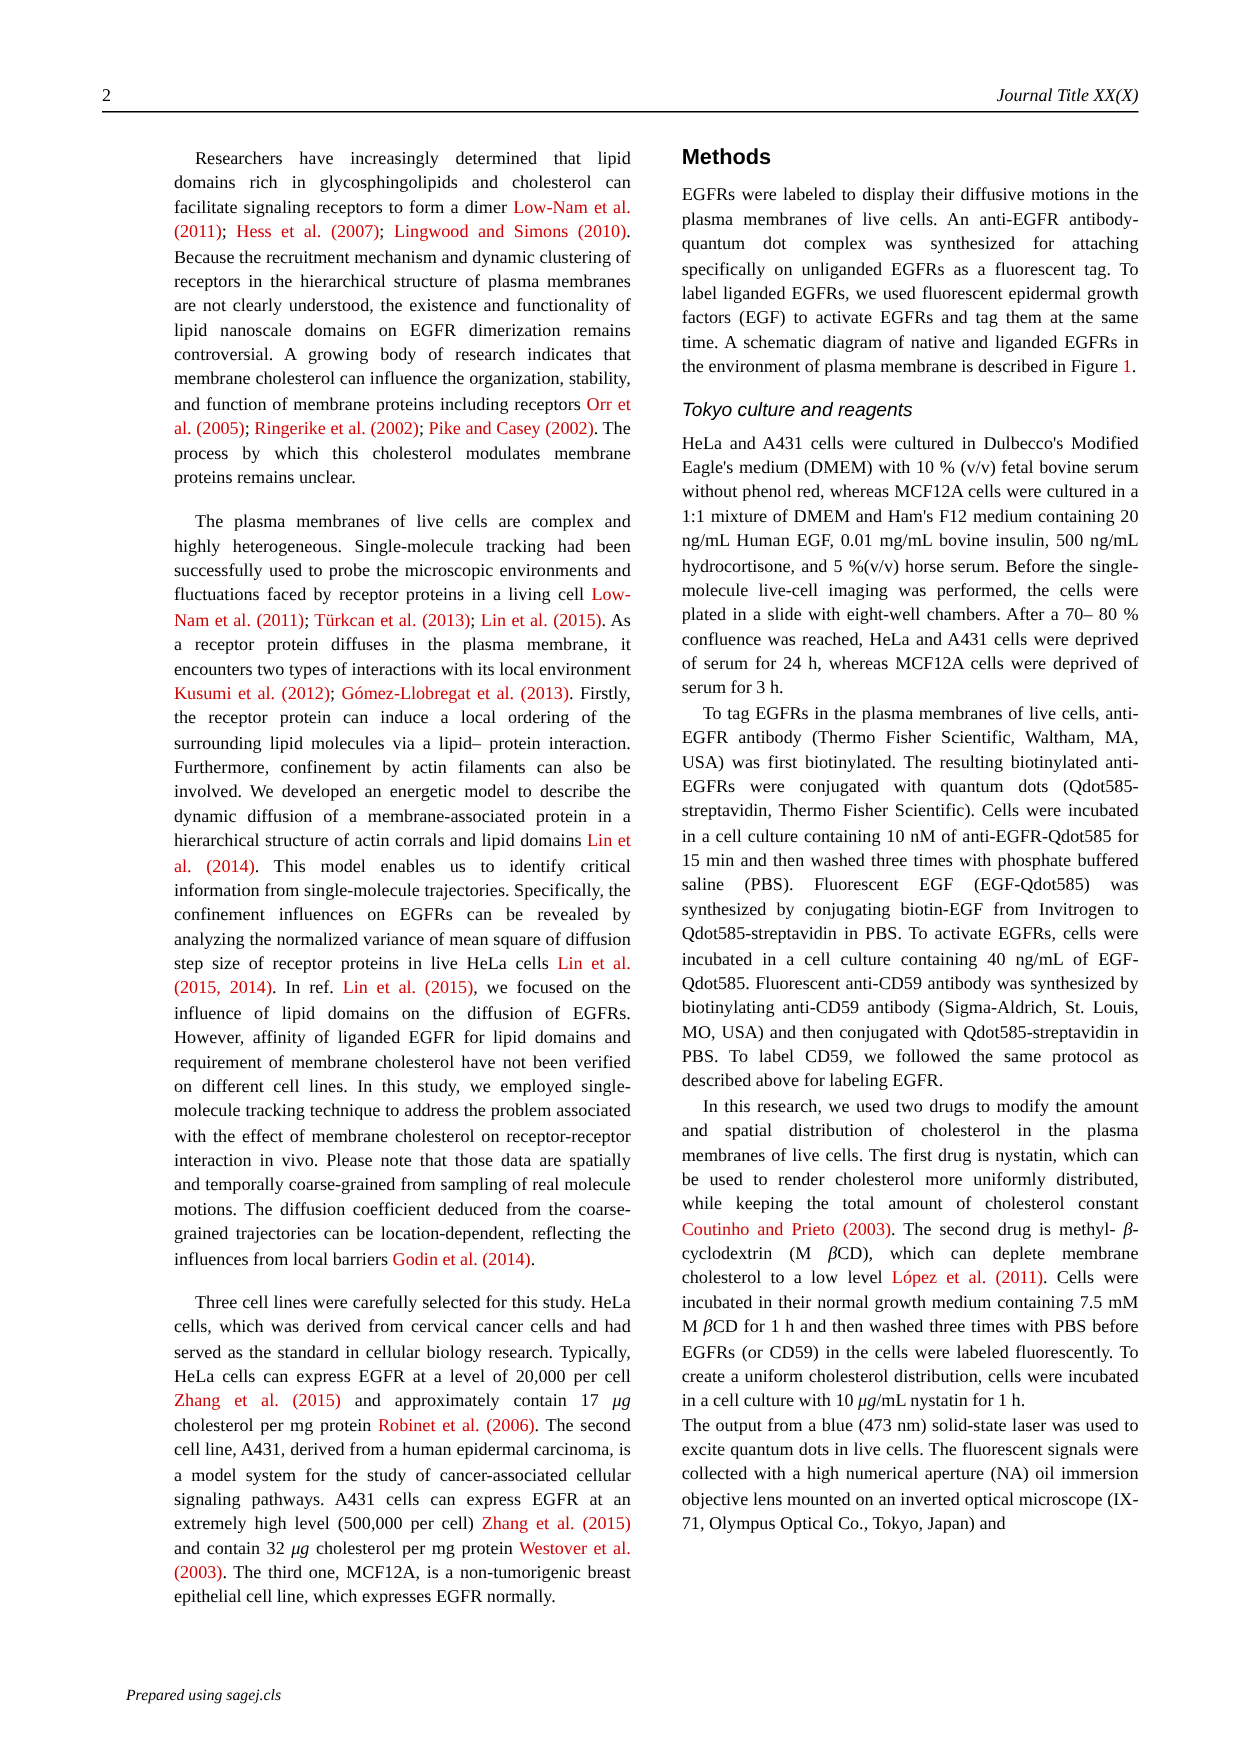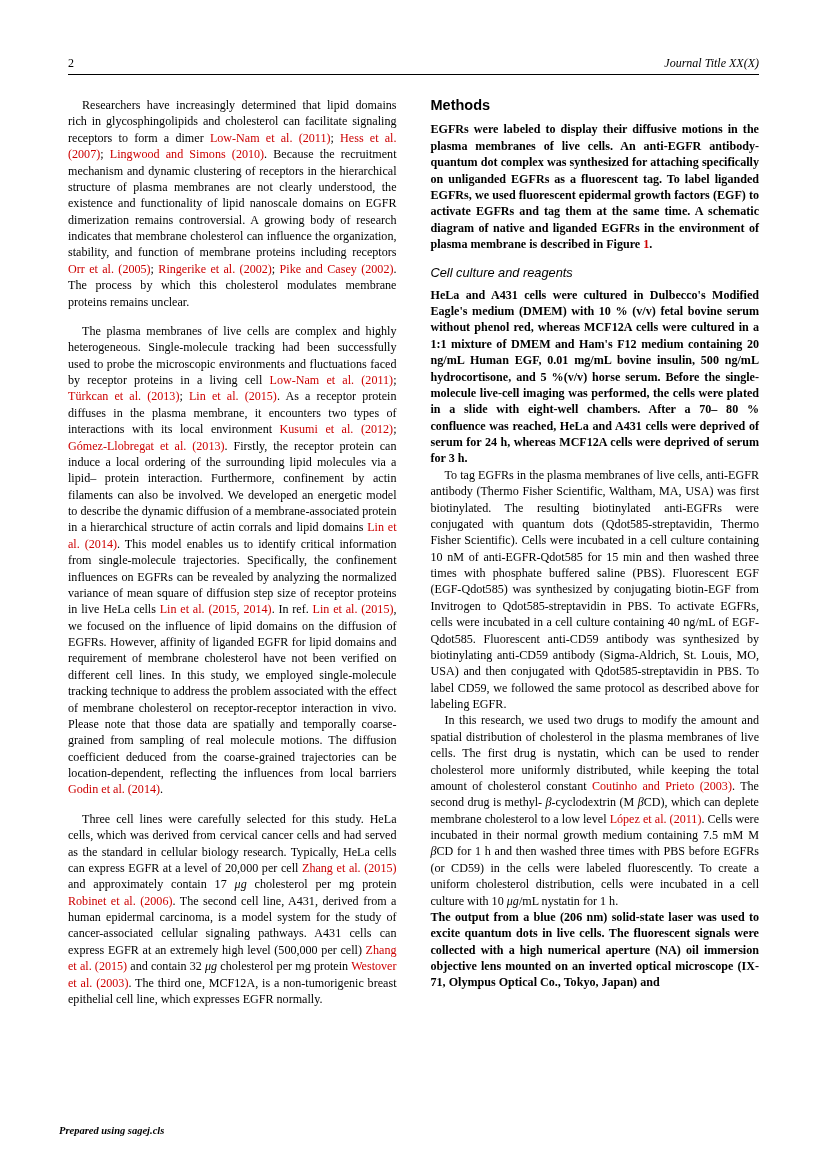--- a/index.html
+++ b/index.html
@@ -41,39 +41,39 @@
   }
   .rule {
     border-bottom: 0.9px solid #000;
     margin-bottom: 22px;
   }
   
   .columns {
     display: flex;
     gap: 34px;
     height: 985px;
+    margin-left: 48px;
   }
   .col {
     width: 333px;
     font-size: 12.1px;
     line-height: 1.355;
     text-align: justify;
     -webkit-hyphens: auto;
     hyphens: auto;
   }
   p {
     margin: 0;
     text-indent: 14px;
   }
   p.gap {
     margin-top: 13px;
   }
   p.noindent {
     text-indent: 0;
-    font-weight: bold;
   }
   h2.section {
     font-family: "Liberation Sans", sans-serif;
     font-size: 14.5px;
     font-weight: bold;
     margin: 0 0 7px 0;
     line-height: 1.2;
   }
   h3.subsection {
     font-family: "Liberation Sans", sans-serif;
@@ -83,25 +83,24 @@
     margin: 13px 0 6px 0;
     line-height: 1.2;
   }
   .cite {
     color: #cc0000;
   }
   .it { font-style: italic; }
   
   .footer {
     position: absolute;
-    left: 59px;
+    left: 84px;
     bottom: 34px;
     font-size: 10.5px;
     font-style: italic;
-    font-weight: bold;
   }
   .footer .mono {
     font-family: "Liberation Serif", serif;
     font-style: italic;
   }
 </style>
 </head>
 <body>
 
 <div class="page">
@@ -131,32 +130,32 @@
     </div>
 
     <div class="col">
 
       <h2 class="section">Methods</h2>
 
       <p class="noindent">
         <span>EGFRs were labeled to display their diffusive motions in the plasma membranes of live cells. An anti-EGFR antibody-quantum dot complex was synthesized for attaching specifically on unliganded EGFRs as a fluorescent tag. To label liganded EGFRs, we used fluorescent epidermal growth factors (EGF) to activate EGFRs and tag them at the same time. A schematic diagram of native and liganded EGFRs in the environment of plasma membrane is described in Figure </span><span class="cite">1</span><span>.</span>
       </p>
 
-      <h3 class="subsection">Cell culture and reagents</h3>
+      <h3 class="subsection">Tokyo culture and reagents</h3>
 
       <p class="noindent">HeLa and A431 cells were cultured in Dulbecco's Modified Eagle's medium (DMEM) with 10 % (v/v) fetal bovine serum without phenol red, whereas MCF12A cells were cultured in a 1:1 mixture of DMEM and Ham's F12 medium containing 20 ng/mL Human EGF, 0.01 mg/mL bovine insulin, 500 ng/mL hydrocortisone, and 5 %(v/v) horse serum. Before the single-molecule live-cell imaging was performed, the cells were plated in a slide with eight-well chambers. After a 70– 80 % confluence was reached, HeLa and A431 cells were deprived of serum for 24 h, whereas MCF12A cells were deprived of serum for 3 h.</p>
 
       <p>To tag EGFRs in the plasma membranes of live cells, anti-EGFR antibody (Thermo Fisher Scientific, Waltham, MA, USA) was first biotinylated. The resulting biotinylated anti-EGFRs were conjugated with quantum dots (Qdot585-streptavidin, Thermo Fisher Scientific). Cells were incubated in a cell culture containing 10 nM of anti-EGFR-Qdot585 for 15 min and then washed three times with phosphate buffered saline (PBS). Fluorescent EGF (EGF-Qdot585) was synthesized by conjugating biotin-EGF from Invitrogen to Qdot585-streptavidin in PBS. To activate EGFRs, cells were incubated in a cell culture containing 40 ng/mL of EGF-Qdot585. Fluorescent anti-CD59 antibody was synthesized by biotinylating anti-CD59 antibody (Sigma-Aldrich, St. Louis, MO, USA) and then conjugated with Qdot585-streptavidin in PBS. To label CD59, we followed the same protocol as described above for labeling EGFR.</p>
 
       <p>
         <span>In this research, we used two drugs to modify the amount and spatial distribution of cholesterol in the plasma membranes of live cells. The first drug is nystatin, which can be used to render cholesterol more uniformly distributed, while keeping the total amount of cholesterol constant </span><span class="cite">Coutinho and Prieto (2003)</span><span>. The second drug is methyl- </span><span class="it">β</span><span>-cyclodextrin (M </span><span class="it">β</span><span>CD), which can deplete membrane cholesterol to a low level </span><span class="cite">López et al. (2011)</span><span>. Cells were incubated in their normal growth medium containing 7.5 mM M </span><span class="it">β</span><span>CD for 1 h and then washed three times with PBS before EGFRs (or CD59) in the cells were labeled fluorescently. To create a uniform cholesterol distribution, cells were incubated in a cell culture with 10 </span><span class="it">μg</span><span>/mL nystatin for 1 h.</span>
       </p>
 
 
-      <p class="noindent">The output from a blue (206 nm) solid-state laser was used to excite quantum dots in live cells. The fluorescent signals were collected with a high numerical aperture (NA) oil immersion objective lens mounted on an inverted optical microscope (IX-71, Olympus Optical Co., Tokyo, Japan) and</p>
+      <p class="noindent">The output from a blue (473 nm) solid-state laser was used to excite quantum dots in live cells. The fluorescent signals were collected with a high numerical aperture (NA) oil immersion objective lens mounted on an inverted optical microscope (IX-71, Olympus Optical Co., Tokyo, Japan) and</p>
 
     </div>
   </div>
 
   <div class="footer">
     <span>Prepared using </span><span class="mono">sagej.cls</span>
   </div>
 
 </div>
 

